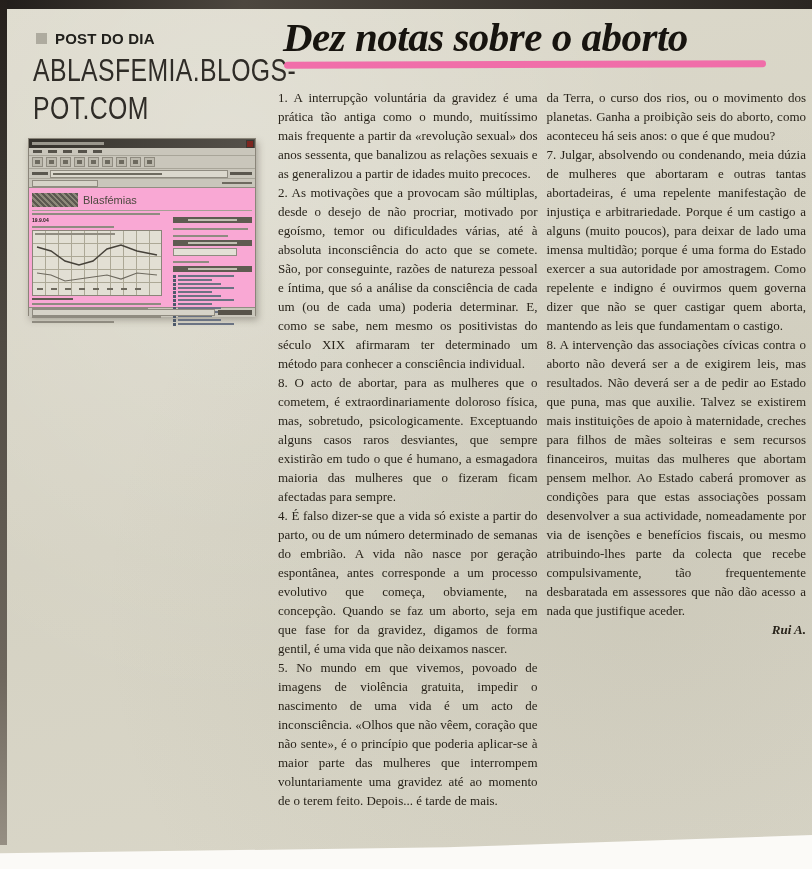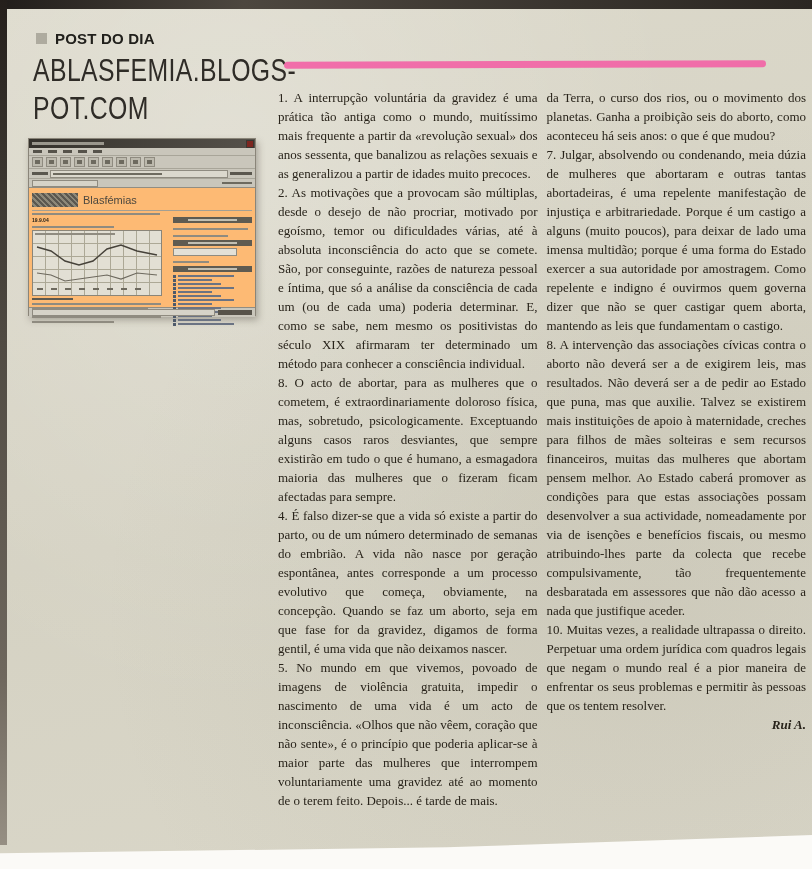--- a/index.html
+++ b/index.html
@@ -36,21 +36,21 @@
   .ic::after{content:"";position:absolute;inset:2px;background:#6d6a5f;}
   .addr{height:9px;background:#c9c6bb;display:flex;align-items:center;gap:2px;padding:0 3px;border-bottom:1px solid #a8a599;}
   .addr .lbl{width:16px;height:3px;background:#5a574e;}
   .addr .field{flex:1;height:6px;background:#dbd8cd;border:1px solid #8f8b80;display:flex;align-items:center;}
   .addr .field i{width:62%;height:2px;background:#6d6a5f;margin-left:2px;}
   .addr .go{width:22px;height:3px;background:#5a574e;}
   .lnks{height:8px;background:#c9c6bb;display:flex;align-items:center;justify-content:space-between;
         padding:0 3px;border-bottom:1px solid #918d82;}
   .lnks .field2{width:64px;height:5px;border:1px solid #8f8b80;background:#d6d3c8;}
   .lnks i{width:30px;height:2px;background:#6d6a5f;}
-  .pg{height:115px;background:#fdba74;padding:2px 3px;}
+  .pg{height:115px;background:#f9a8d4;padding:2px 3px;}
   .pg-head{display:flex;align-items:center;gap:5px;height:20px;border-bottom:1px solid #a39f93;}
   .logo{width:46px;height:14px;background:repeating-linear-gradient(45deg,#5c5850 0 2px,#8d8879 2px 4px);}
   .blogname{font-size:11px;color:#4c483f;}
   .navline{height:5px;display:flex;align-items:center;}
   .navline i{width:128px;height:2px;background:#8f8b80;}
   .pg-body{display:flex;gap:5px;margin-top:1px;}
   .pg-left{width:136px;}
   .postdate{font-size:5px;font-weight:bold;color:#1d1b16;line-height:6px;}
   .tline{height:2px;background:#8f8b80;margin-top:2.5px;}
   .tline.dark{background:#5d594f;}
@@ -244,32 +244,32 @@
               </div>
           </div>
         </div>
       </div>
       <div class="statusb">
         <div class="sfield2"></div>
         <div class="sseg"></div>
       </div>
     </div>
 
+    <h1 class="headline">Dez notas sobre o aborto</h1>
     <div class="pink-underline"></div>
 
     <div class="cols">
       <div class="col">
         <p>1. A interrupção voluntária da gravidez é uma prática tão antiga como o mundo, muitíssimo mais frequente a partir da «revolução sexual» dos anos sessenta, que banalizou as relações sexuais e as generalizou a partir de idades muito precoces.</p>
         <p>2. As motivações que a provocam são múltiplas, desde o desejo de não procriar, motivado por egoísmo, temor ou dificuldades várias, até à absoluta inconsciência do acto que se comete. São, por conseguinte, razões de natureza pessoal e íntima, que só a análise da consciência de cada um (ou de cada uma) poderia determinar. E, como se sabe, nem mesmo os positivistas do século XIX afirmaram ter determinado um método para conhecer a consciência individual.</p>
         <p>8. O acto de abortar, para as mulheres que o cometem, é extraordinariamente doloroso física, mas, sobretudo, psicologicamente. Exceptuando alguns casos raros desviantes, que sempre existirão em tudo o que é humano, a esmagadora maioria das mulheres que o fizeram ficam afectadas para sempre.</p>
         <p>4. É falso dizer-se que a vida só existe a partir do parto, ou de um número determinado de semanas do embrião. A vida não nasce por geração espontânea, antes corresponde a um processo evolutivo que começa, obviamente, na concepção. Quando se faz um aborto, seja em que fase for da gravidez, digamos de forma gentil, é uma vida que não deixamos nascer.</p>
         <p>5. No mundo em que vivemos, povoado de imagens de violência gratuita, impedir o nascimento de uma vida é um acto de inconsciência. «Olhos que não vêem, coração que não sente», é o princípio que poderia aplicar-se à maior parte das mulheres que interrompem voluntariamente uma gravidez até ao momento de o terem feito. Depois... é tarde de mais.</p>
       </div>
       <div class="col">
         <p>da Terra, o curso dos rios, ou o movimento dos planetas. Ganha a proibição seis do aborto, como aconteceu há seis anos: o que é que mudou?</p>
         <p>7. Julgar, absolvendo ou condenando, meia dúzia de mulheres que abortaram e outras tantas abortadeiras, é uma repelente manifestação de injustiça e arbitrariedade. Porque é um castigo a alguns (muito poucos), para deixar de lado uma imensa multidão; porque é uma forma do Estado exercer a sua autoridade por amostragem. Como repelente e indigno é ouvirmos quem governa dizer que não se quer castigar quem aborta, mantendo as leis que fundamentam o castigo.</p>
         <p>8. A intervenção das associações cívicas contra o aborto não deverá ser a de exigirem leis, mas resultados. Não deverá ser a de pedir ao Estado que puna, mas que auxilie. Talvez se existirem mais instituições de apoio à maternidade, creches para filhos de mães solteiras e sem recursos financeiros, muitas das mulheres que abortam pensem melhor. Ao Estado caberá promover as condições para que estas associações possam desenvolver a sua actividade, nomeadamente por via de isenções e benefícios fiscais, ou mesmo atribuindo-lhes parte da colecta que recebe compulsivamente, tão frequentemente desbaratada em assessores que não dão acesso a nada que justifique aceder.</p>
-        <p>10. Muitas vezes, a realidade ultrapassa o direito. Perpetuar uma ordem jurídica com quadros legais que negam o mundo real é a pior maneira de enfrentar os seus problemas e permitir às pessoas que os tentem resolver.</p>
         <p class="byline">Rui A.</p>
       </div>
     </div>
   </div>
 </div>
 
 </body></html>

